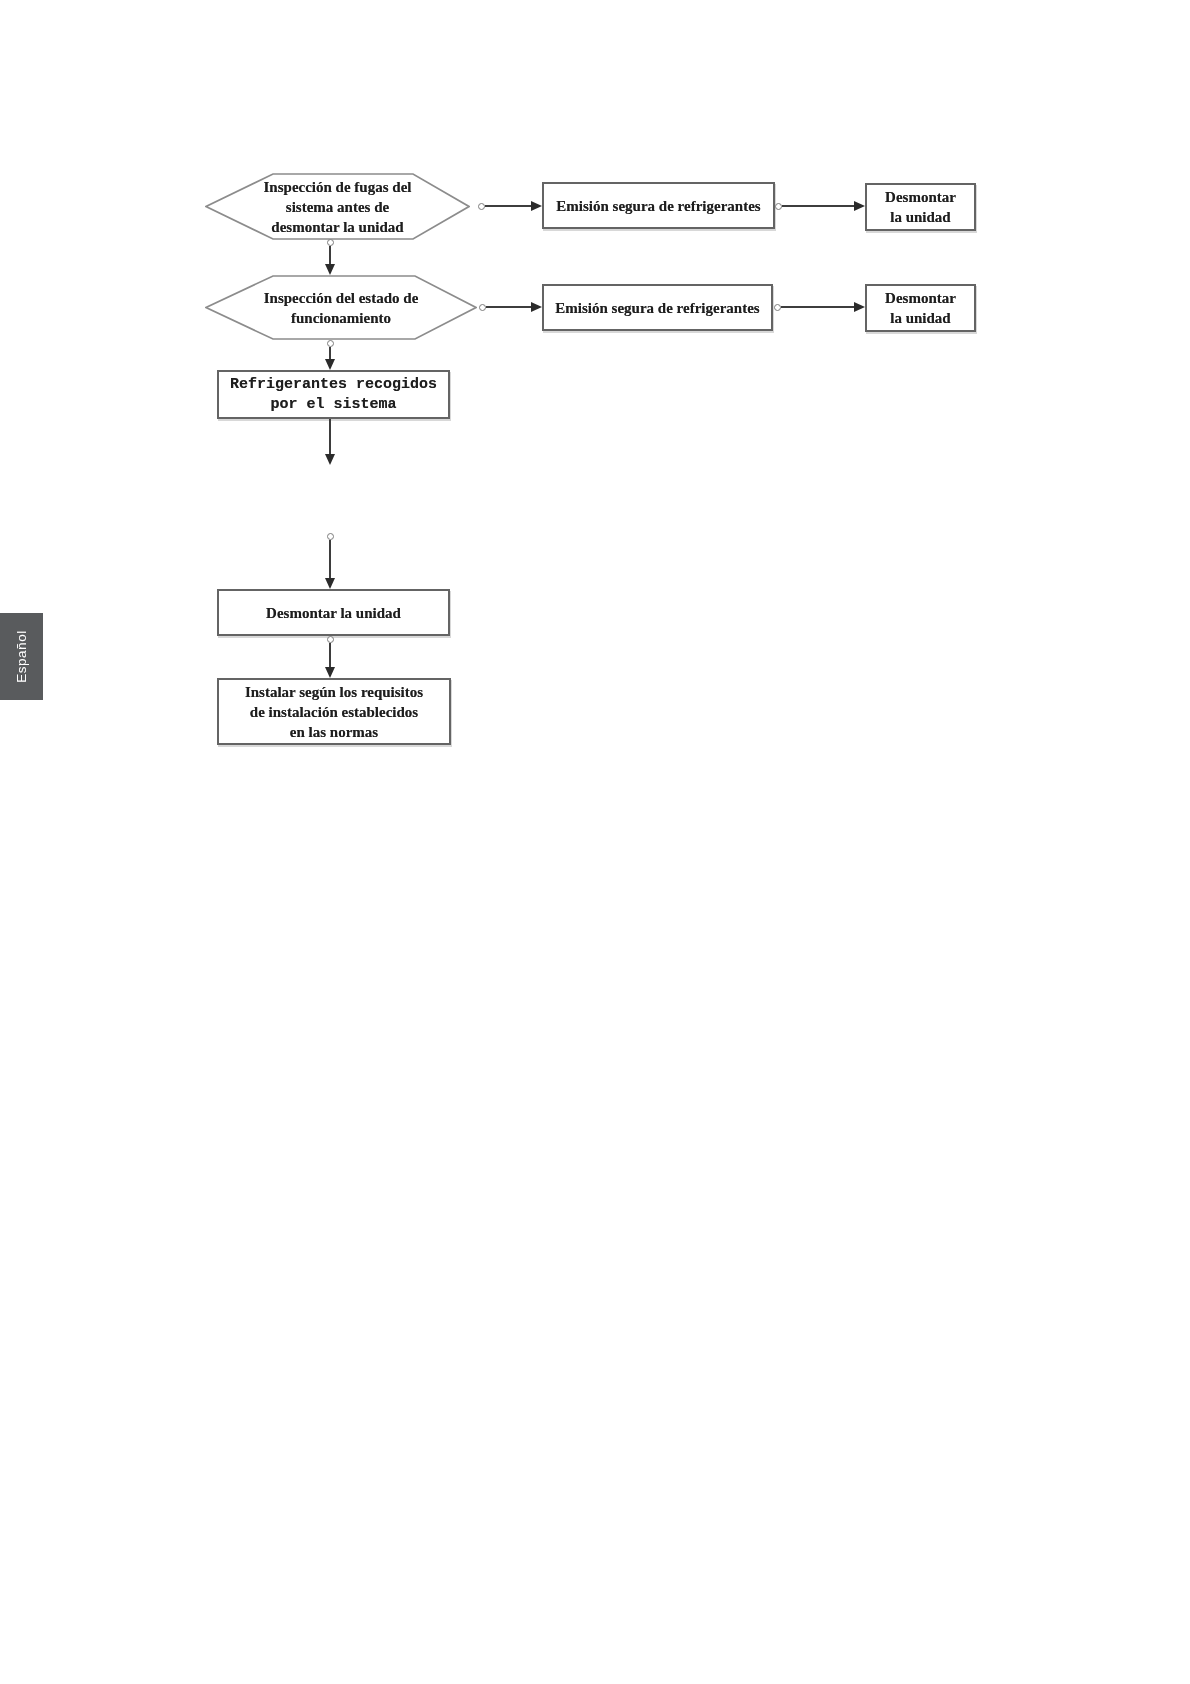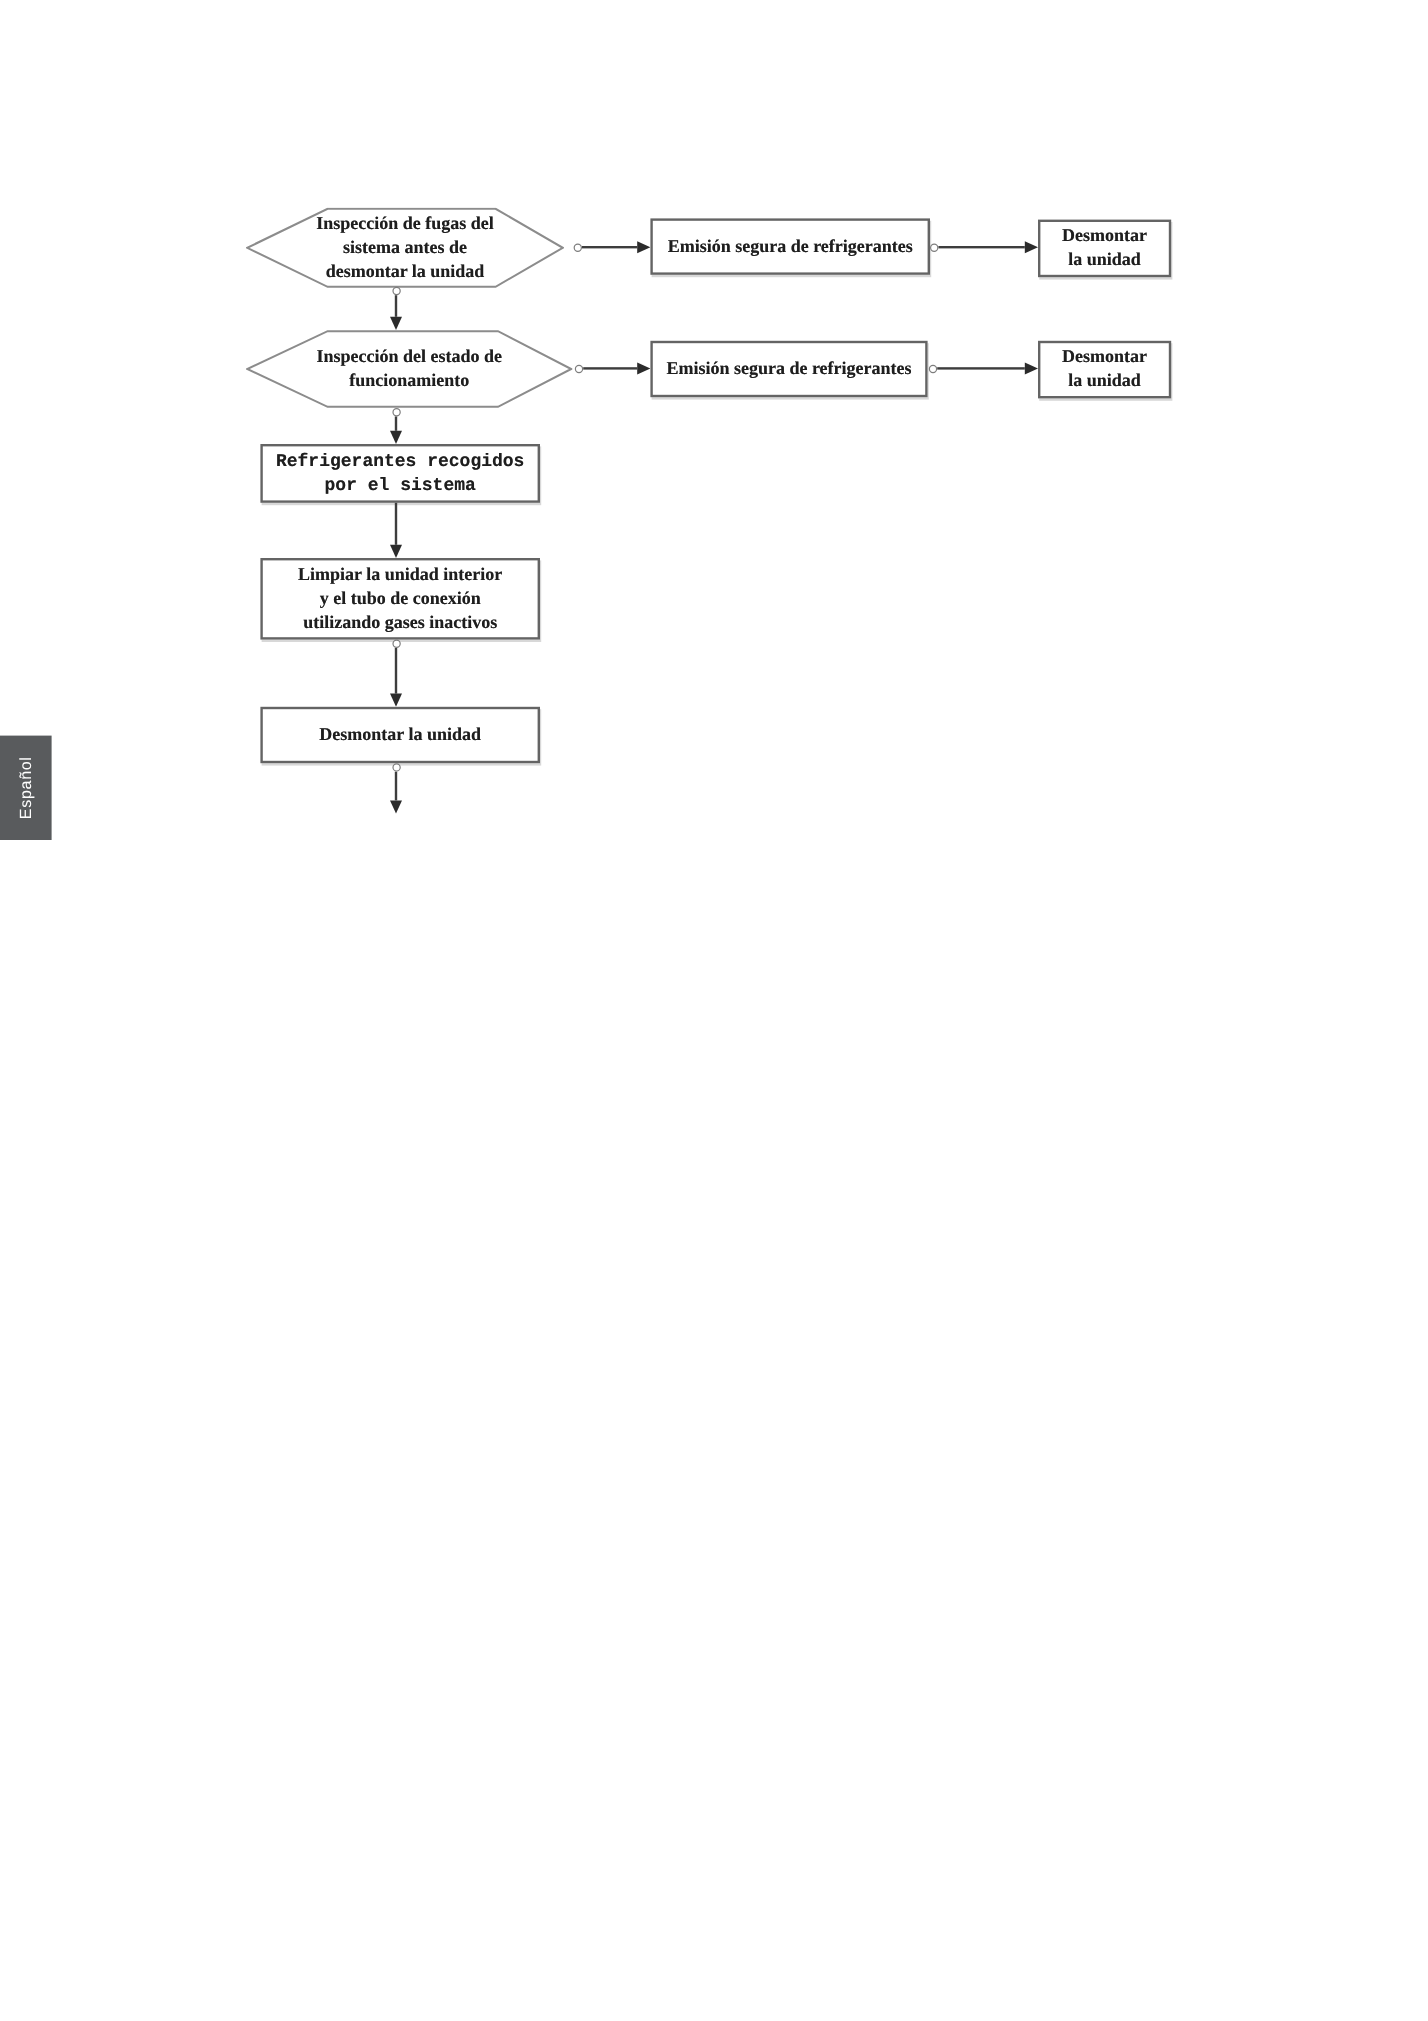--- a/index.html
+++ b/index.html
@@ -178,36 +178,36 @@
   <div class="arrow-down" style="left:325px; top:359px;"></div>
 
   <div class="node rect" style="left:217px; top:370px; width:233px; height:49px;font-family:Liberation Mono, monospace;">
     <span class="node-text">Refrigerantes recogidos
 por el sistema</span>
   </div>
 
   <div class="v-line" style="left:329px; top:419px; height:35px;"></div>
   <div class="arrow-down" style="left:325px; top:454px;"></div>
 
-  <div class="node rect" style="left:217px; top:465px; width:233px; height:68px;">
-    <span class="node-text">Limpiar la unidad interior
-y el tubo de conexión
-utilizando gases inactivos</span>
-  </div>
 
   <div class="dot" style="left:327px; top:533px;"></div>
   <div class="v-line" style="left:329px; top:540px; height:38px;"></div>
   <div class="arrow-down" style="left:325px; top:578px;"></div>
 
   <div class="node rect" style="left:217px; top:589px; width:233px; height:47px;">
     <span class="node-text">Desmontar la unidad</span>
   </div>
 
   <div class="dot" style="left:327px; top:636px;"></div>
   <div class="v-line" style="left:329px; top:643px; height:24px;"></div>
   <div class="arrow-down" style="left:325px; top:667px;"></div>
 
+  <div class="node rect" style="left:217px; top:678px; width:234px; height:67px;">
+    <span class="node-text">Instalar según los requisitos
+de instalación establecidos
+en las normas</span>
+  </div>
 
   <div class="lang-tab">
     <span class="tab-label">Español</span>
   </div>
 
 </div>
 
 </body></html>

